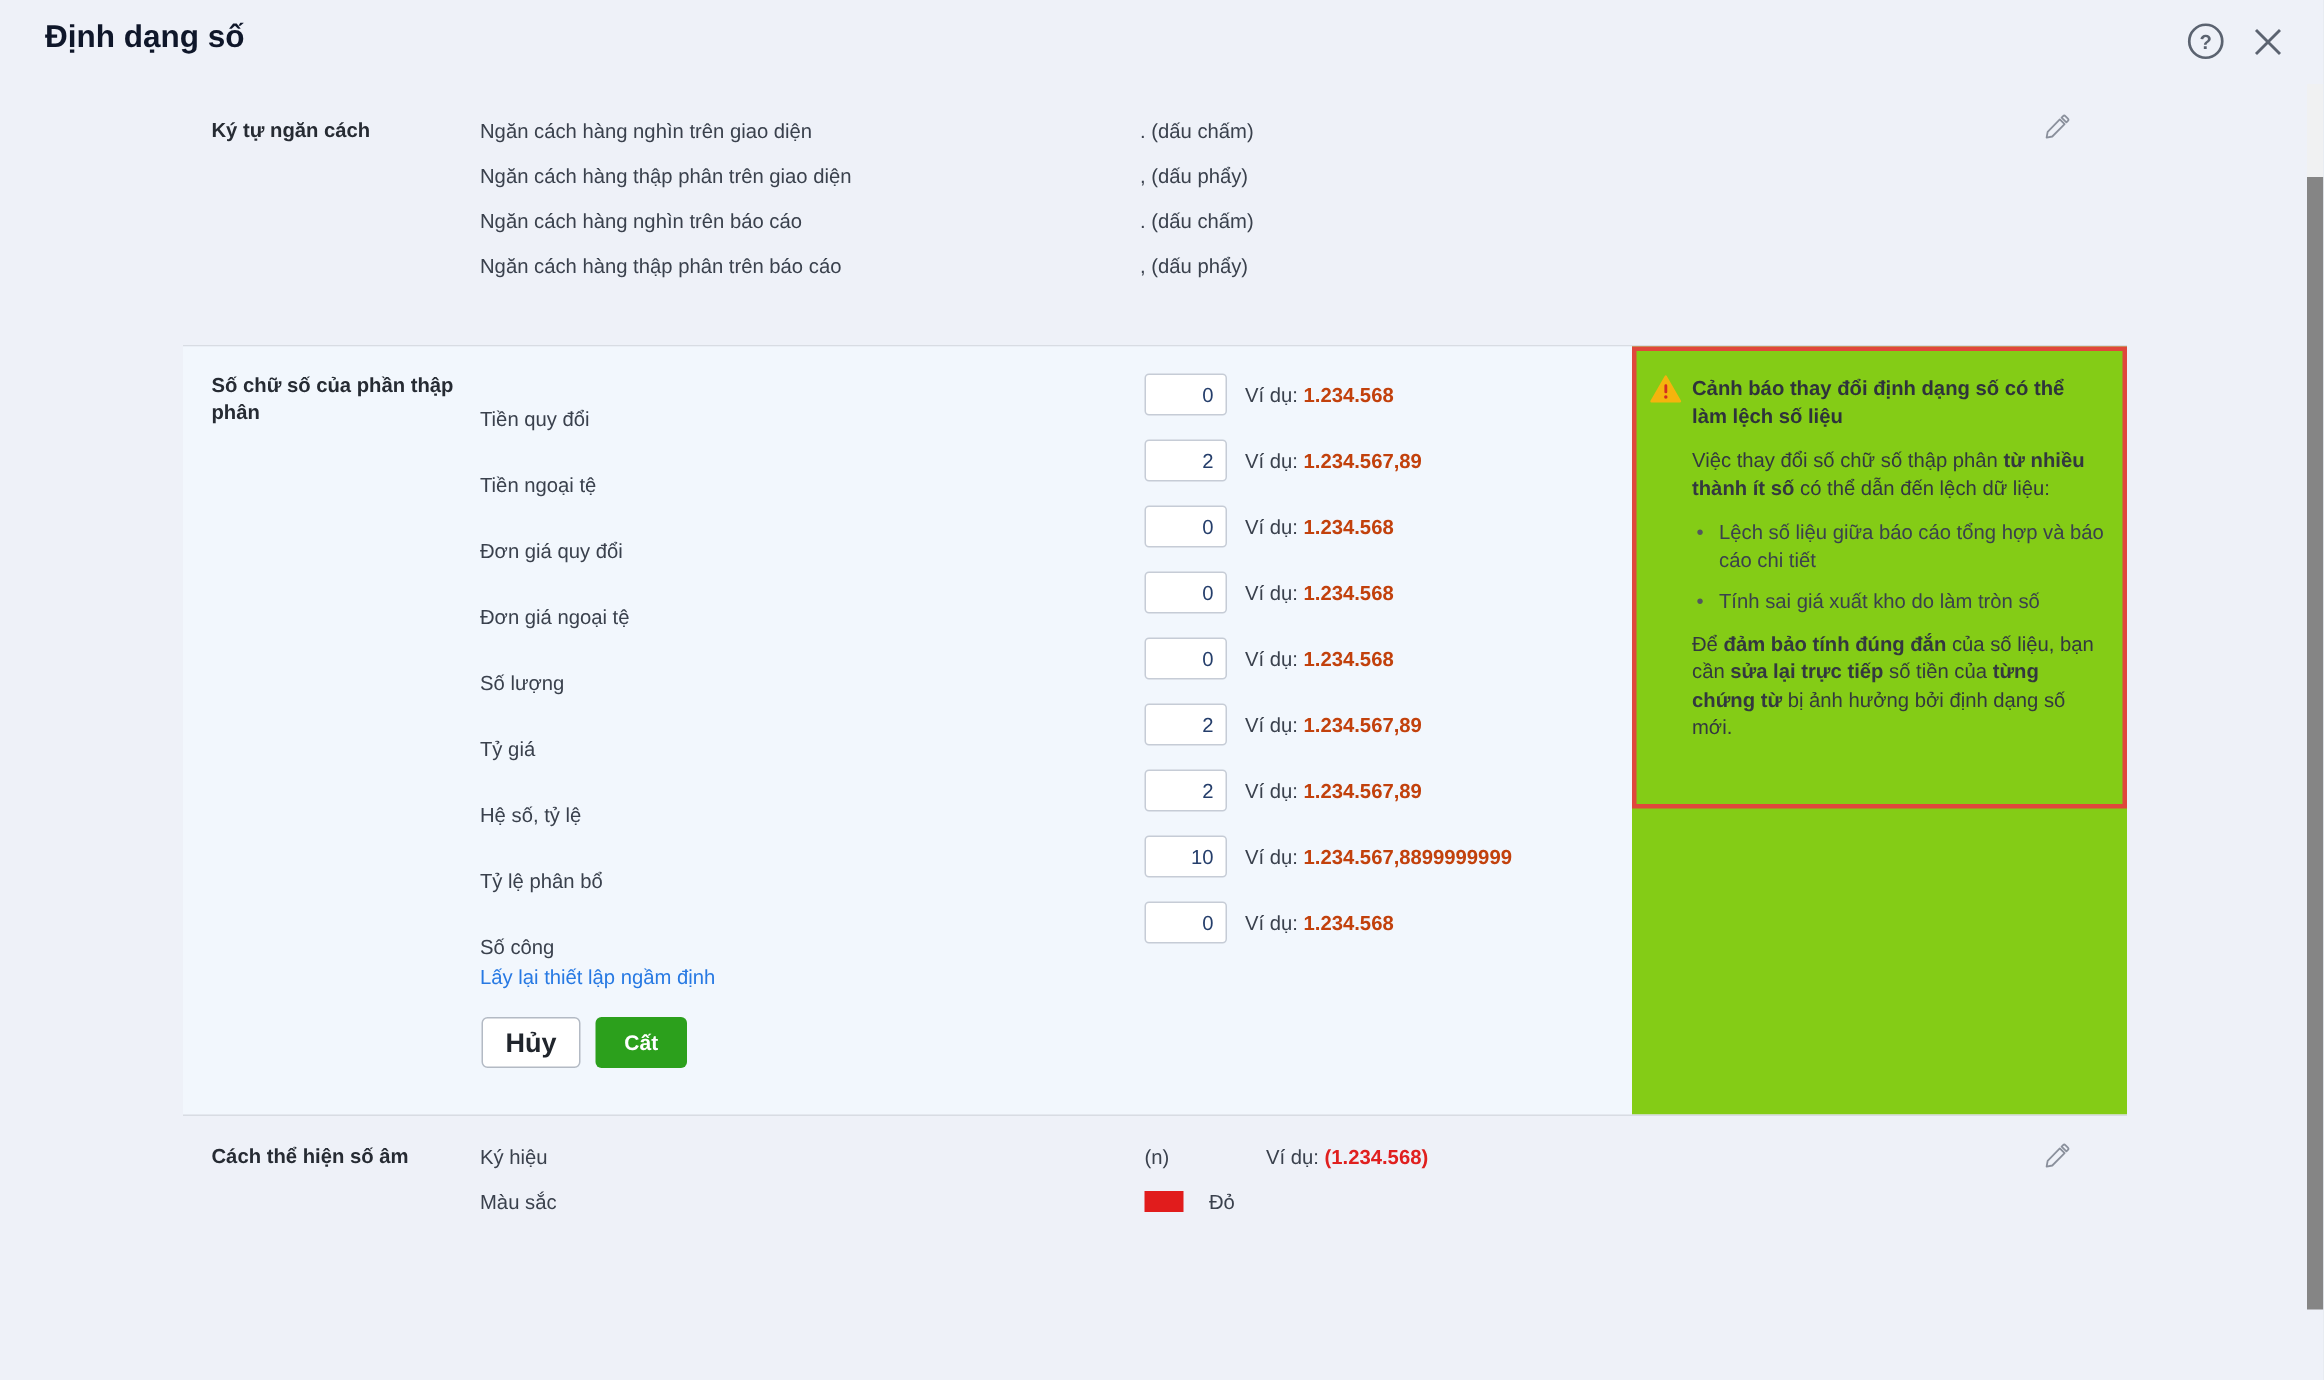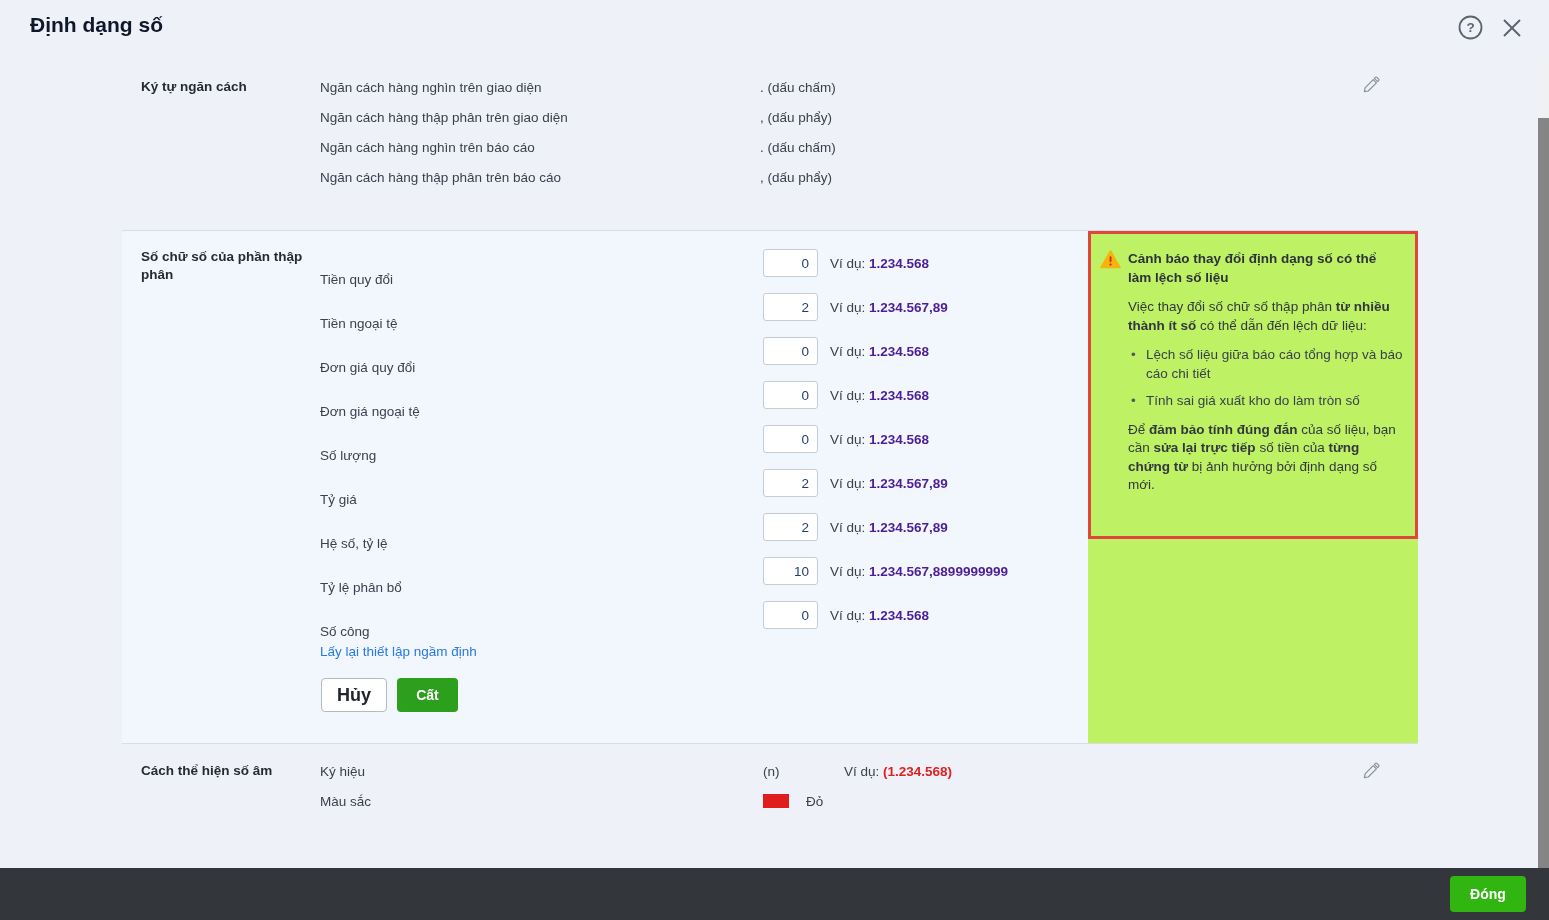--- a/index.html
+++ b/index.html
@@ -33,28 +33,28 @@
   .sec2 .sec-label{ top:17px; }
   .rows44{ position:absolute; left:198px; top:10px; }
   .row44{ height:44px; display:flex; align-items:center; }
   .row44 .rname2{ width:443px;margin-top:32px; }
   .numinput{
     width:55px; height:28px; border:1px solid #c6ccd6; border-radius:3px;
     text-align:right; padding:0 8px 0 4px; font:inherit; font-size:13.5px;
     color:#253e6b; background:#fff;
   }
   .example{ margin-left:12px; white-space:nowrap; }
-  .exnum{ color:#4c1d95; font-weight:700; }
+  .exnum{ color:#c2410c; font-weight:700; }
   .reset-link{ position:absolute; left:198px; top:406px; height:30px; line-height:30px; color:#2779e3; cursor:pointer; text-decoration:none; display:inline-block; }
   .btnrow{ position:absolute; left:199px; top:447px; display:flex; gap:10px; }
   .btn-cancel{ width:66px; height:34px; background:#fff; border:1px solid #b3bac4; border-radius:4px; font-weight:700; font-size:18px; color:#20252c; }
   .btn-save{ width:61px; height:34px; background:#2ca01c; border:none; border-radius:4px; font-weight:700; font-size:14px; color:#fff; }
 
   
-  .warnpanel{ position:absolute; left:1088px; top:231px; width:330px; height:512px; background:#bef264; }
+  .warnpanel{ position:absolute; left:1088px; top:231px; width:330px; height:512px; background:#84cc16; }
   .warnbox{ position:absolute; left:0; top:0; width:330px; height:308px; border:3px solid #e0473b; padding:16px 12px 0 37px; }
   .warn-icon{ position:absolute; left:9px; top:16px; }
   .warn-title{ font-weight:700; color:#2e333b; line-height:18.5px; margin-bottom:11px; }
   .warn-p{ line-height:18.5px; margin:0 0 11px; color:#33383f; }
   .warn-list{ list-style:none; margin:0 0 10px; padding:0; }
   .warn-list li{ position:relative; padding-left:18px; line-height:18.5px; margin-bottom:9px; }
   .warn-list li::before{ content:"\2022"; position:absolute; left:3px; color:#53575e; }
 
   
   .sec3{ top:744px; height:124px; }
@@ -261,17 +261,14 @@
       <svg width="18" height="18" viewBox="0 0 18 18">
         <path d="M11.2 3.6 L14.4 6.8 L6.2 15 L2.4 15.7 L3.1 11.9 Z M12.4 2.4 L13.4 1.4 C13.8 1 14.5 1 14.9 1.4 L16.6 3.1 C17 3.5 17 4.2 16.6 4.6 L15.6 5.6 Z" fill="none" stroke="#8a909c" stroke-width="1.2" stroke-linejoin="round"></path>
       </svg>
     </button>
   </div>
 
   <div class="scroll-track">
     <div class="scroll-thumb"></div>
   </div>
 
-  <div class="footer">
-    <button class="btn-close">Đóng</button>
-  </div>
 
 </div>
 
 </body></html>

